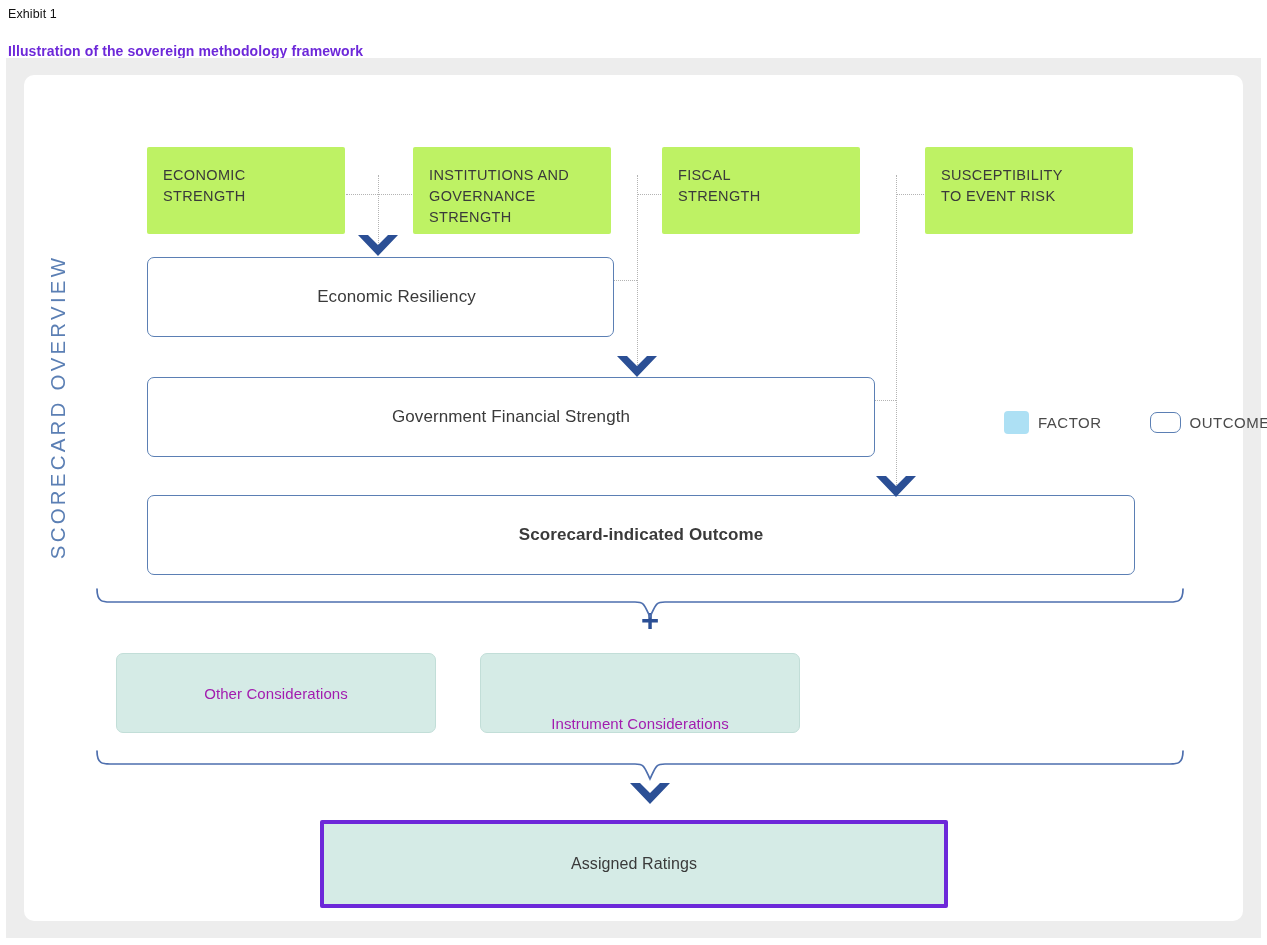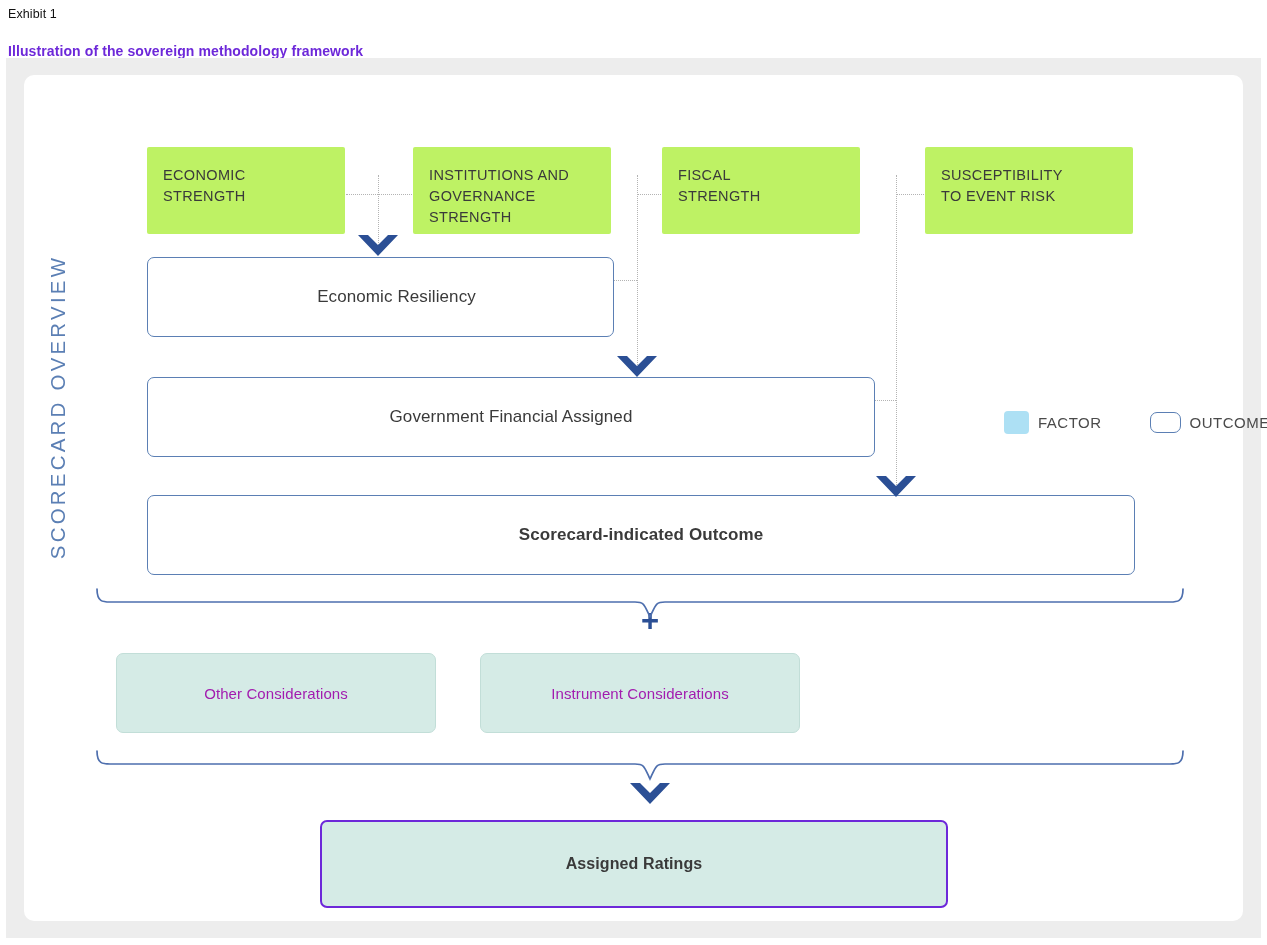--- a/index.html
+++ b/index.html
@@ -110,24 +110,23 @@
     border-radius: 7px;
     justify-content: center;
   }
   .box-consideration .box-text {
     font-size: 15px;
     color: #a21caf;
     letter-spacing: .1px;
   }
   .box-rating {
     background: #d5ebe6;
-    border: 2px solid #6d28d9;
-    border-radius: 7px;
+    border: 4px solid #6d28d9;
+    border-radius: 2px;
     justify-content: center;
-    font-weight: bold;
   }
   .box-rating .box-text {
     font-size: 16px;
     color: #3a3a3a;
     letter-spacing: .1px;
   }
   .sup {
     font-size: .68em;
     vertical-align: super;
   }
@@ -230,32 +229,32 @@
 
     <div class="dotline-v" style="left:872px; top:100px; height:318px;"></div>
     <div class="dotline-h" style="left:850px; top:325px; width:22px;"></div>
     <div class="dotline-h" style="left:872px; top:119px; width:28px;"></div>
 
     <div class="box box-outcome" style="left:123px; top:182px; width:467px; height:80px;padding-left:32px;">
       <div class="box-text">Economic Resiliency</div>
     </div>
 
     <div class="box box-outcome" style="left:123px; top:302px; width:728px; height:80px;">
-      <div class="box-text">Government Financial Assigned</div>
+      <div class="box-text">Government Financial Strength</div>
     </div>
 
     <div class="box box-outcome" style="left:123px; top:420px; width:988px; height:80px;font-weight:bold;">
       <div class="box-text">Scorecard-indicated Outcome</div>
     </div>
 
     <div class="box box-consideration" style="left:92px; top:578px; width:320px; height:80px;">
       <div class="box-text">Other Considerations</div>
     </div>
 
-    <div class="box box-consideration" style="left:456px; top:578px; width:320px; height:80px;">
+    <div class="box box-consideration" style="left:456px; top:578px; width:320px; height:80px;align-items:flex-end;">
       <div class="box-text">Instrument Considerations</div>
     </div>
 
 
     <div class="box box-rating" style="left:296px; top:745px; width:628px; height:88px;">
       <div class="box-text">Assigned Ratings</div>
     </div>
 
     <div style="position:absolute; left:610px; top:530px; width:32px; text-align:center;
                 font-size:31px; color:#2b4f95; font-weight:bold; line-height:32px;">+</div>

